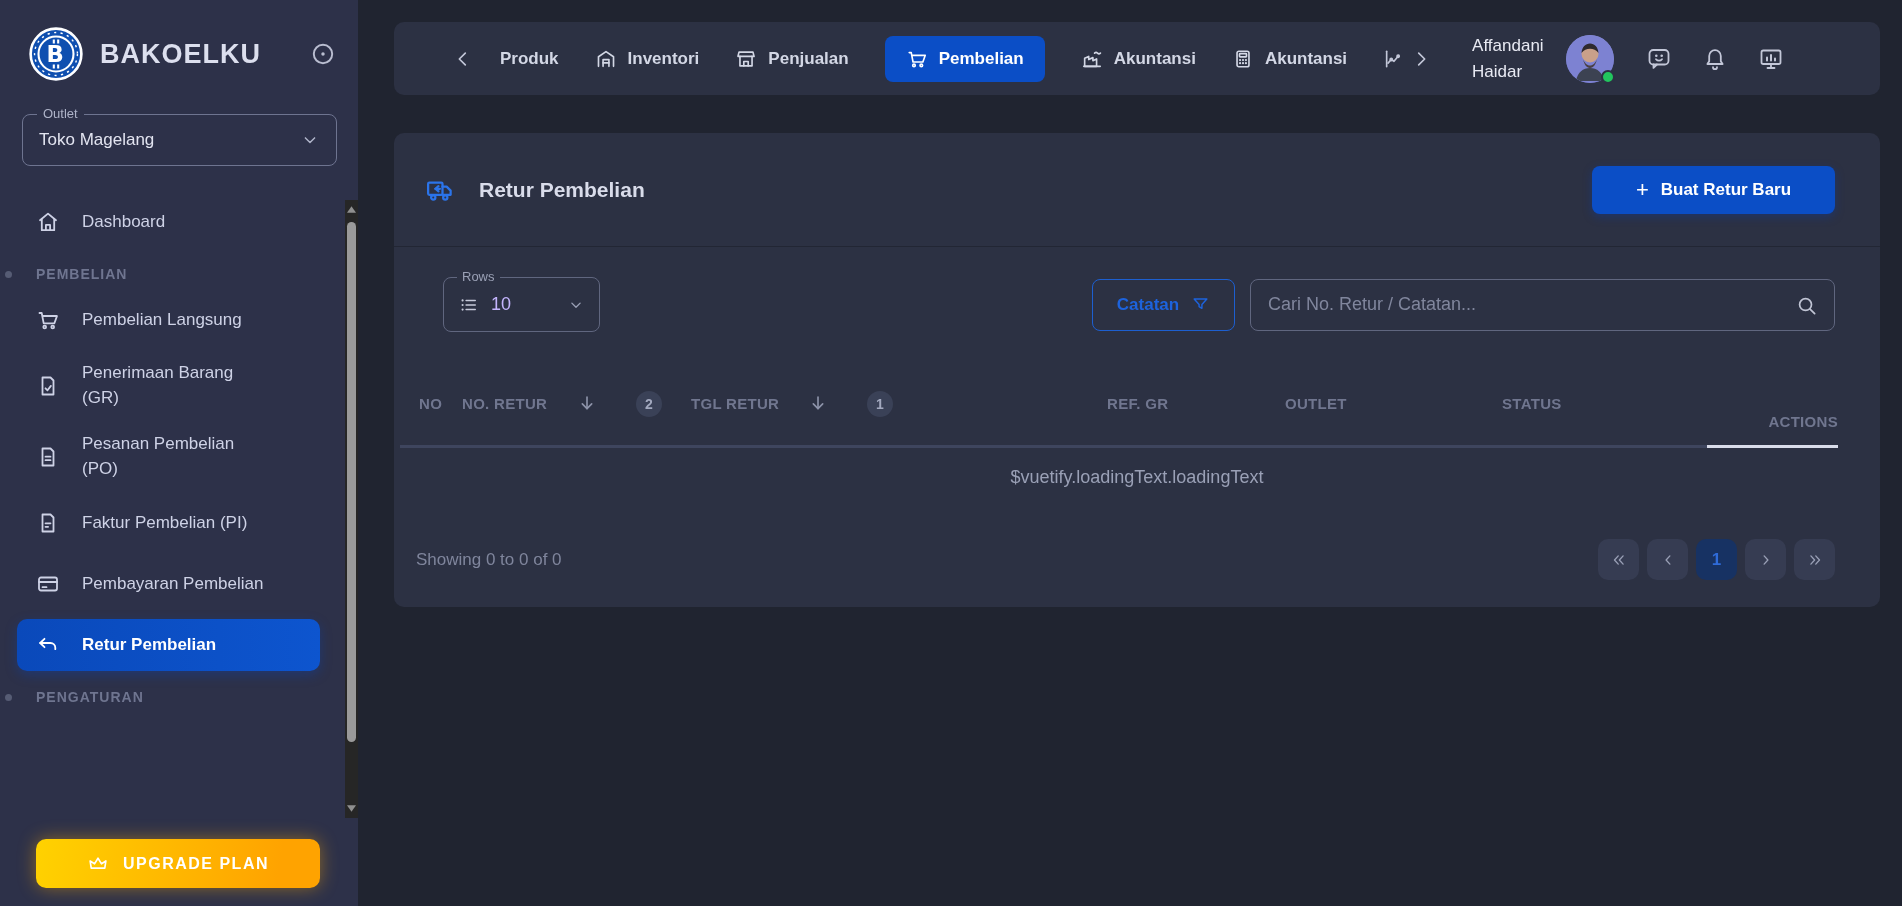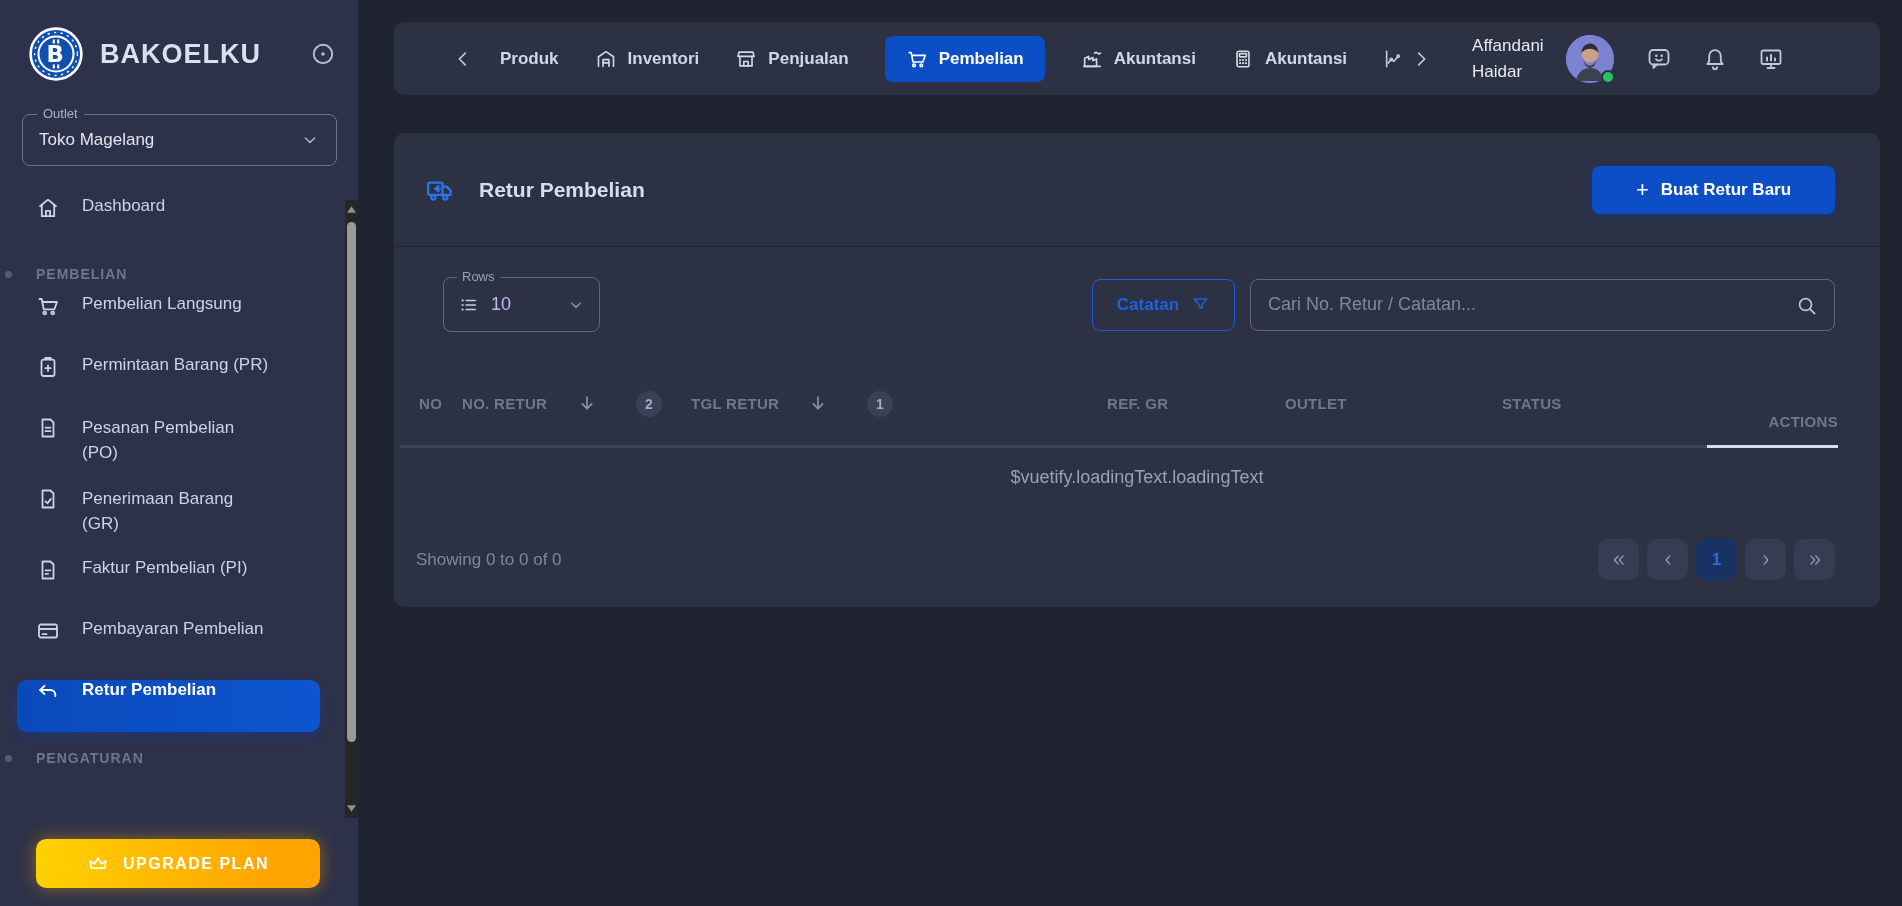--- a/index.html
+++ b/index.html
@@ -15,21 +15,21 @@
   .brand { font-size:27px; font-weight:bold; letter-spacing:1px; color:#dcdfee; }
   .pin-btn { margin-left:auto; width:26px; height:26px; color:#b9bdd0; }
 
   .outlet { position:relative; margin:14px 21px 0 22px; height:52px; border:1px solid #6e7490; border-radius:8px;
             display:flex; align-items:center; padding:0 16px; cursor:pointer; }
   .outlet-label { position:absolute; top:-9px; left:14px; background:#2d3149; padding:0 6px; font-size:13px; color:#aeb3c8; }
   .outlet-value { font-size:17px; color:#e2e4f0; }
   .outlet .chev { margin-left:auto; width:20px; height:20px; color:#aeb3c8; }
 
   .side-nav { margin-top:30px; padding-left:17px; padding-right:38px; }
-  .mi { display:flex; align-items:flex-start; gap:22px; height:52px; padding-left:19px; margin-bottom:9px;
+  .mi { display:flex; align-items:center; gap:22px; height:52px; padding-left:19px; margin-bottom:9px;
         border-radius:10px; font-size:17px; color:#ced2e6; cursor:pointer; }
   .mi .micon { width:24px; height:24px; flex:0 0 auto; }
   .mi.two { height:62px; }
   .mi .lbl { white-space:nowrap; }
   .mi.wrap .lbl { white-space:normal; max-width:192px; line-height:1.45; }
   .mi.active { background:linear-gradient(90deg,#0a49ba,#0d55cf); color:#ffffff; font-weight:bold;
                box-shadow:0 4px 12px rgba(10,70,190,.35); }
   .section { position:relative; display:flex; align-items:center; margin:18px 0 12px; padding-left:19px;
              font-size:14px; font-weight:bold; letter-spacing:1px; color:#6f7590; }
   .section .dot { position:absolute; left:-12px; width:7px; height:7px; border-radius:50%; background:#565c74; }
@@ -165,49 +165,39 @@
       <span class="micon">
         <svg class="ic" viewBox="0 0 24 24">
             <path d="M3.5 5h2.2l2 10.3h10.7L21 8H6.3"></path>
             <circle cx="8.7" cy="19" r="1.4"></circle>
             <circle cx="16.7" cy="19" r="1.4"></circle>
           </svg>
       </span>
       <span class="lbl">Pembelian Langsung</span>
     </div>
 
-    <div class="mi">
-      <span class="micon">
-        <svg class="ic" viewBox="0 0 24 24">
-            <rect x="5.5" y="4.6" width="13" height="16.4" rx="2"></rect>
-            <path d="M9.2 4.6V3h5.6v1.6"></path>
-            <path d="M12 10.5v5.4M9.3 13.2h5.4"></path>
-          </svg>
-      </span>
-      <span class="lbl">Permintaan Barang (PR)</span>
+
+    <div class="mi two wrap">
+      <span class="micon">
+        <svg class="ic" viewBox="0 0 24 24">
+            <path d="M6.5 3.5h8l3 3v14h-11z"></path>
+            <path d="m9.5 14.3 2 2 3.4-4.4"></path>
+          </svg>
+      </span>
+      <span class="lbl">Penerimaan Barang (GR)</span>
     </div>
 
     <div class="mi two wrap">
       <span class="micon">
         <svg class="ic" viewBox="0 0 24 24">
             <path d="M6.5 3.5h8l3 3v14h-11z"></path>
             <path d="M9.5 11.7h5M9.5 15.2h5"></path>
           </svg>
       </span>
       <span class="lbl">Pesanan Pembelian (PO)</span>
-    </div>
-
-    <div class="mi two wrap">
-      <span class="micon">
-        <svg class="ic" viewBox="0 0 24 24">
-            <path d="M6.5 3.5h8l3 3v14h-11z"></path>
-            <path d="m9.5 14.3 2 2 3.4-4.4"></path>
-          </svg>
-      </span>
-      <span class="lbl">Penerimaan Barang (GR)</span>
     </div>
 
     <div class="mi">
       <span class="micon">
         <svg class="ic" viewBox="0 0 24 24">
             <path d="M6.5 3.5h8l3 3v14h-11z"></path>
             <path d="M9.5 12.3h5M9.5 15.8h2.6"></path>
           </svg>
       </span>
       <span class="lbl">Faktur Pembelian (PI)</span>

